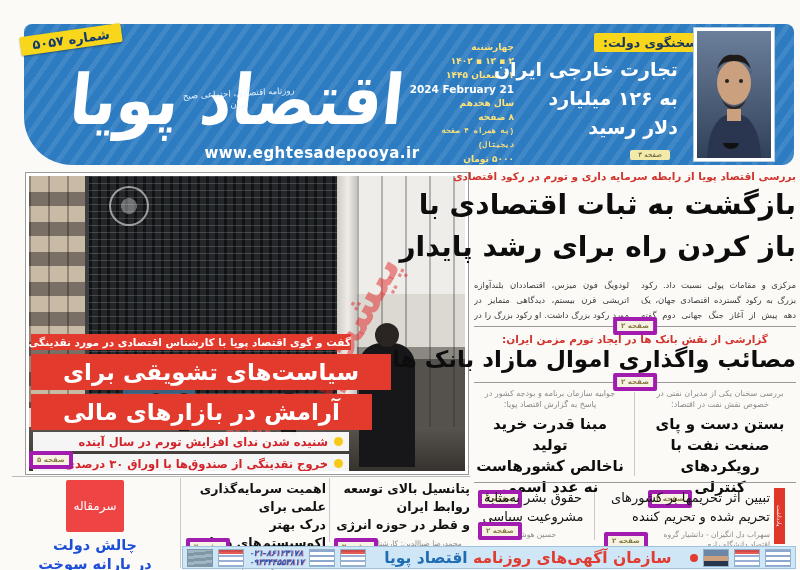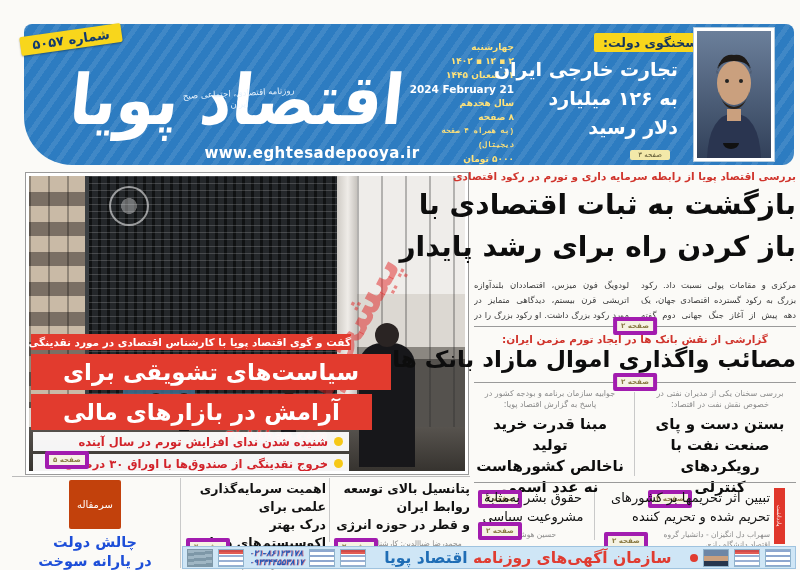--- a/index.html
+++ b/index.html
@@ -78,21 +78,21 @@
   #photo-bullets { left:4px; top:256px; display:flex; flex-direction:column; gap:3px; }
   .bullet-strip { direction:rtl; display:flex; align-items:center; gap:6px; width:316px; height:19px;
     background:rgba(255,255,255,.95); color:#d2232a; font-weight:bold; font-size:11.5px; padding:0 6px; }
   .bullet-dot { width:9px; height:9px; border-radius:50%; background:#f6c817; flex:0 0 auto; }
   #wm-fa { left:218px; top:140px; transform:rotate(-62deg); font-size:44px; font-weight:bold;
     color:rgba(225,35,35,.5); }
   #wm-en { left:196px; top:252px; font-size:13px; font-weight:bold; font-style:italic;
     color:rgba(225,35,35,.85); text-shadow:0 0 2px #fff; }
   .pg-badge { background:#f6f3e4; border:4px solid #a21caf; color:#8a7b45; font-size:7px;
     padding:0 4px; border-radius:2px; line-height:10px; white-space:nowrap;font-weight:bold; }
-  #photo-badge { position:absolute; left:16px; bottom:2px; }
+  #photo-badge { position:absolute; left:0; bottom:2px; }
 
   
   #right-col { left:474px; top:170px; width:322px; height:376px; }
   .kicker { color:#d0342c; font-weight:bold; font-size:10.5px; text-align:center; width:100%; }
   #lead-headline { top:14px; width:100%; text-align:center; color:#0d0d0d; font-weight:bold;
     font-size:28px; line-height:42px; }
   #lead-body { top:108px; width:100%; height:46px; direction:rtl; display:flex; gap:12px;
     color:#3c3c3c; font-size:8.5px; line-height:15px; text-align:justify; overflow:hidden; }
   #lead-body div { flex:1; }
   .divider { border-top:1px solid #9a9a9a; width:100%; }
@@ -103,21 +103,21 @@
   .vline { position:absolute; width:1px; background:#c9c9c9; }
   #notes-row { top:318px; width:100%; height:58px; }
   #notes-strip { position:absolute; left:300px; top:0; width:11px; height:56px; background:#e0372b;
     color:#fff; font-size:6px; writing-mode:vertical-rl; text-align:center; line-height:11px; }
   .note-headline { color:#111; font-weight:normal; font-size:13px; line-height:19px; }
   .note-author { color:#8a8a8a; font-size:7.5px; line-height:10px; margin-top:4px; }
 
   
   #bottom-hr { left:12px; top:476px; width:458px; border-top:1px solid #bbb; }
   #editorial { left:12px; top:480px; width:166px; height:88px; text-align:center; }
-  #editorial-badge { background:#c2410c; color:#fff; font-size:10px; padding:19px 8px; border-radius:2px;
+  #editorial-badge { background:#ef4444; color:#fff; font-size:12px; padding:19px 8px; border-radius:2px;
     display:inline-block; }
   #editorial-headline { color:#1d4ed8; font-weight:bold; font-size:14.5px; line-height:19px; margin-top:4px; }
   .ed-divider { width:120px; margin:5px auto 4px; border-top:1px solid #777; position:relative; }
   .ed-divider:before,.ed-divider:after { content:""; position:absolute; top:-3px; width:4px; height:4px;
     background:#777; border-radius:50%; }
   .ed-divider:before { left:-2px; } .ed-divider:after { right:-2px; }
   #editorial-author { color:#d2232a; font-weight:bold; font-size:11px; }
   #editorial-role { color:#d2232a; font-size:9px; }
   .cell-headline { color:#111; font-weight:bold; font-size:12.5px; line-height:18px; }
   .cell-author { color:#8a8a8a; font-size:7.5px; line-height:10px; text-align:center; margin-top:5px; }

